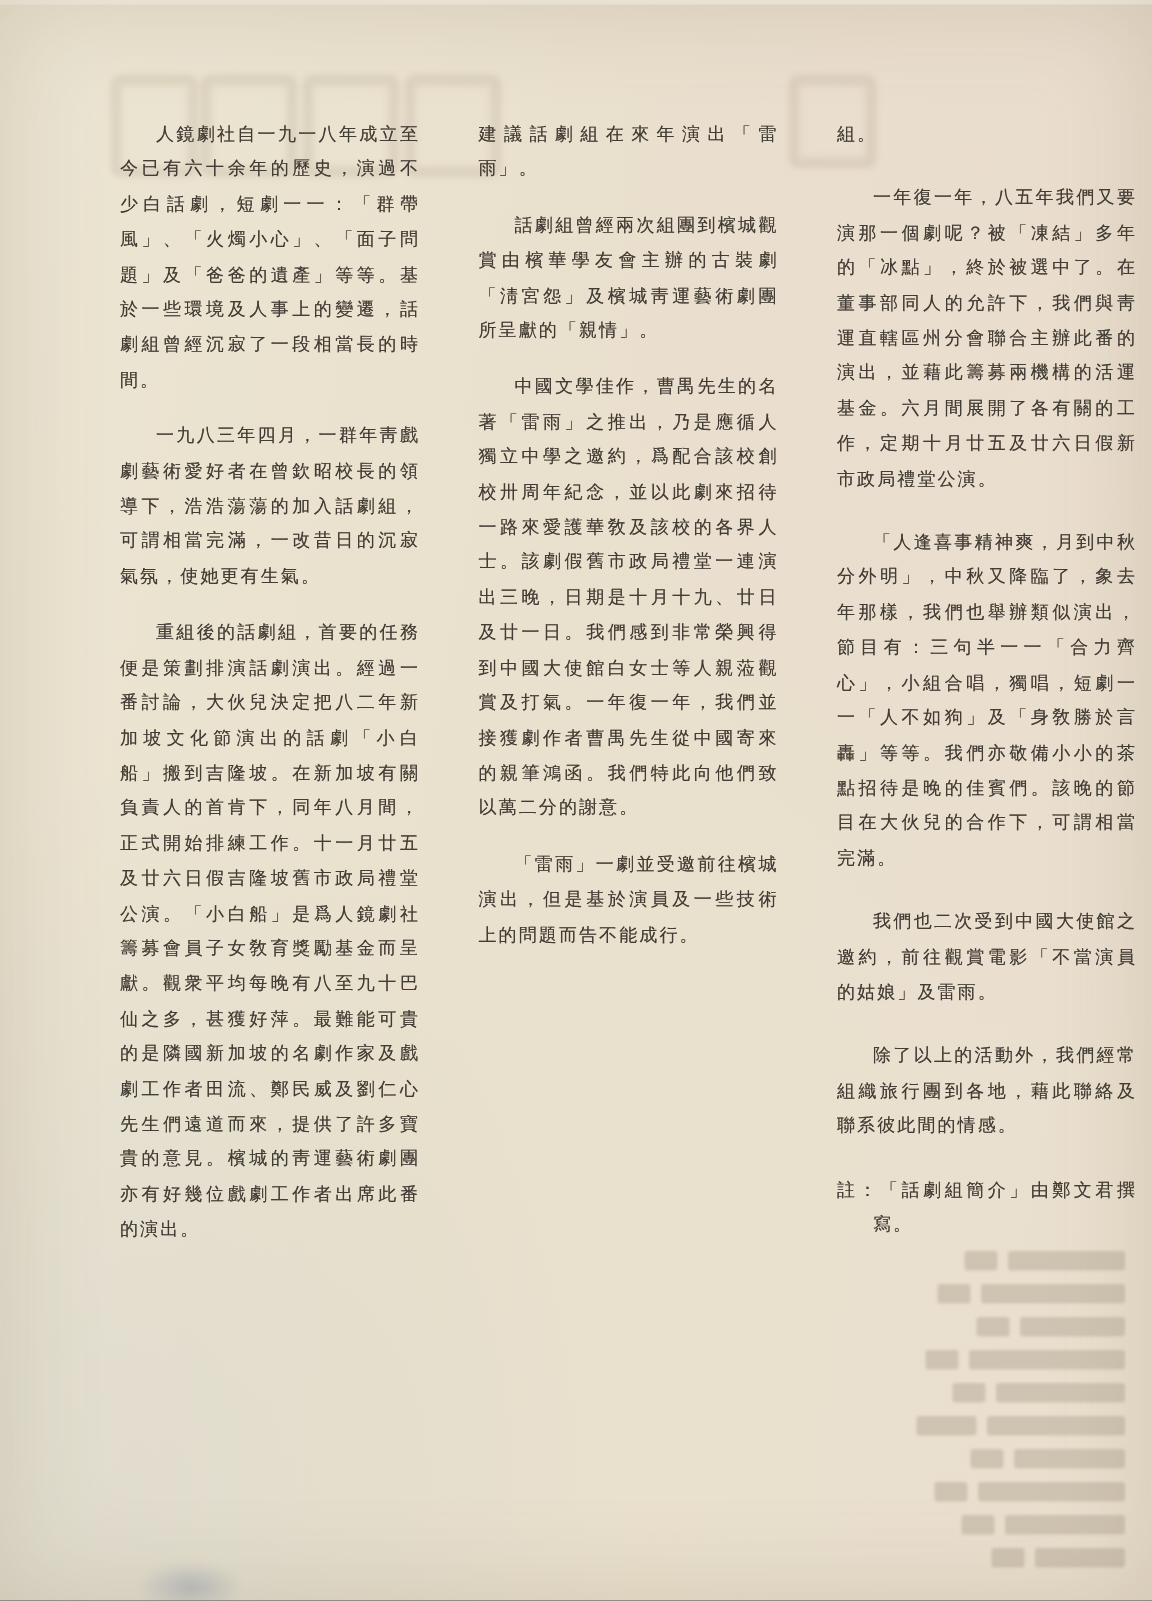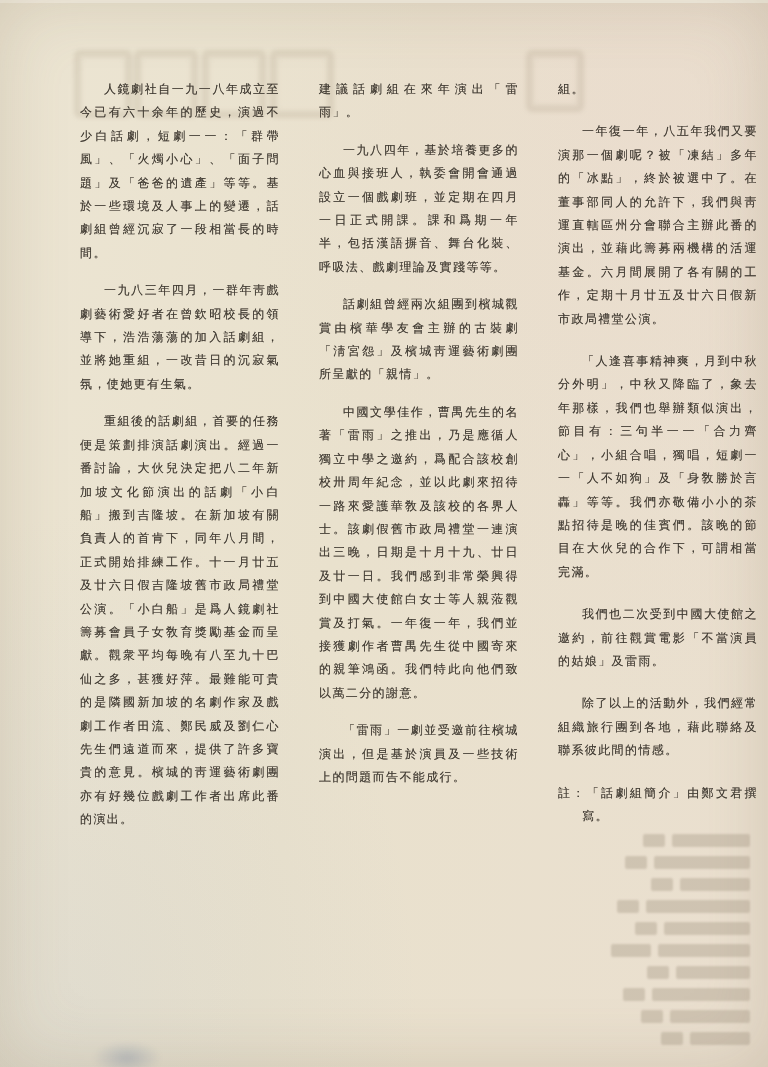--- a/index.html
+++ b/index.html
@@ -88,28 +88,27 @@
     <div class="ghost-box" style="left:250px;width:54px;height:58px;"></div>
     <div class="ghost-box" style="left:318px;width:54px;height:58px;"></div>
     <div class="ghost-box" style="left:386px;width:54px;height:58px;"></div>
     <div class="ghost-box" style="left:452px;width:48px;height:58px;"></div>
   </div>
 
   <div class="cols">
     <div class="col col1">
       <div class="paras">
           <p class="ind ">人鏡劇社自一九一八年成立至今已有六十余年的歷史，演過不少白話劇，短劇一一：「群帶風」、「火燭小心」、「面子問題」及「爸爸的遺產」等等。基於一些環境及人事上的變遷，話劇組曾經沉寂了一段相當長的時間。</p>
-          <p class="ind ">一九八三年四月，一群年靑戲劇藝術愛好者在曾欽昭校長的領導下，浩浩蕩蕩的加入話劇組，並將她重組，一改昔日的沉寂氣氛，使她更有生氣。</p>
+          <p class="ind ">一九八三年四月，一群年靑戲劇藝術愛好者在曾欽昭校長的領導下，浩浩蕩蕩的加入話劇組，可謂相當完滿，一改昔日的沉寂氣氛，使她更有生氣。</p>
           <p class="ind ">重組後的話劇組，首要的任務便是策劃排演話劇演出。經過一番討論，大伙兒決定把八二年新加坡文化節演出的話劇「小白船」搬到吉隆坡。在新加坡有關負責人的首肯下，同年八月間，正式開始排練工作。十一月廿五及廿六日假吉隆坡舊市政局禮堂公演。「小白船」是爲人鏡劇社籌募會員子女敎育獎勵基金而呈獻。觀衆平均每晚有八至九十巴仙之多，甚獲好萍。最難能可貴的是隣國新加坡的名劇作家及戲劇工作者田流、鄭民威及劉仁心先生們遠道而來，提供了許多寶貴的意見。檳城的靑運藝術劇團亦有好幾位戲劇工作者出席此番的演出。</p>
         </div>
     </div>
     <div class="col col2">
       <div class="paras">
           <p class="">建議話劇組在來年演出「雷雨」。</p>
-          <p class="ind gap">一九八四年，基於培養更多的心血與接班人，執委會開會通過設立一個戲劇班，並定期在四月一日正式開課。課和爲期一年半，包括漢語摒音、舞台化裝、呼吸法、戲劇理論及實踐等等。</p>
           <p class="ind gap">話劇組曾經兩次組團到檳城觀賞由檳華學友會主辦的古裝劇「淸宮怨」及檳城靑運藝術劇團所呈獻的「親情」。</p>
           <p class="ind gap">中國文學佳作，曹禺先生的名著「雷雨」之推出，乃是應循人獨立中學之邀約，爲配合該校創校卅周年紀念，並以此劇來招待一路來愛護華敎及該校的各界人士。該劇假舊市政局禮堂一連演出三晚，日期是十月十九、廿日及廿一日。我們感到非常榮興得到中國大使館白女士等人親蒞觀賞及打氣。一年復一年，我們並接獲劇作者曹禺先生從中國寄來的親筆鴻函。我們特此向他們致以萬二分的謝意。</p>
           <p class="ind gap">「雷雨」一劇並受邀前往檳城演出，但是基於演員及一些技術上的問題而告不能成行。</p>
         </div>
     </div>
     <div class="col col3">
       <div class="paras">
           <p class="">組。</p>
           <p class="ind gap">一年復一年，八五年我們又要演那一個劇呢？被「凍結」多年的「冰點」，終於被選中了。在董事部同人的允許下，我們與靑運直轄區州分會聯合主辦此番的演出，並藉此籌募兩機構的活運基金。六月間展開了各有關的工作，定期十月廿五及廿六日假新市政局禮堂公演。</p>
           <p class="ind gap">「人逢喜事精神爽，月到中秋分外明」，中秋又降臨了，象去年那樣，我們也舉辦類似演出，節目有：三句半一一「合力齊心」，小組合唱，獨唱，短劇一一「人不如狗」及「身敎勝於言轟」等等。我們亦敬備小小的茶點招待是晚的佳賓們。該晚的節目在大伙兒的合作下，可謂相當完滿。</p>

